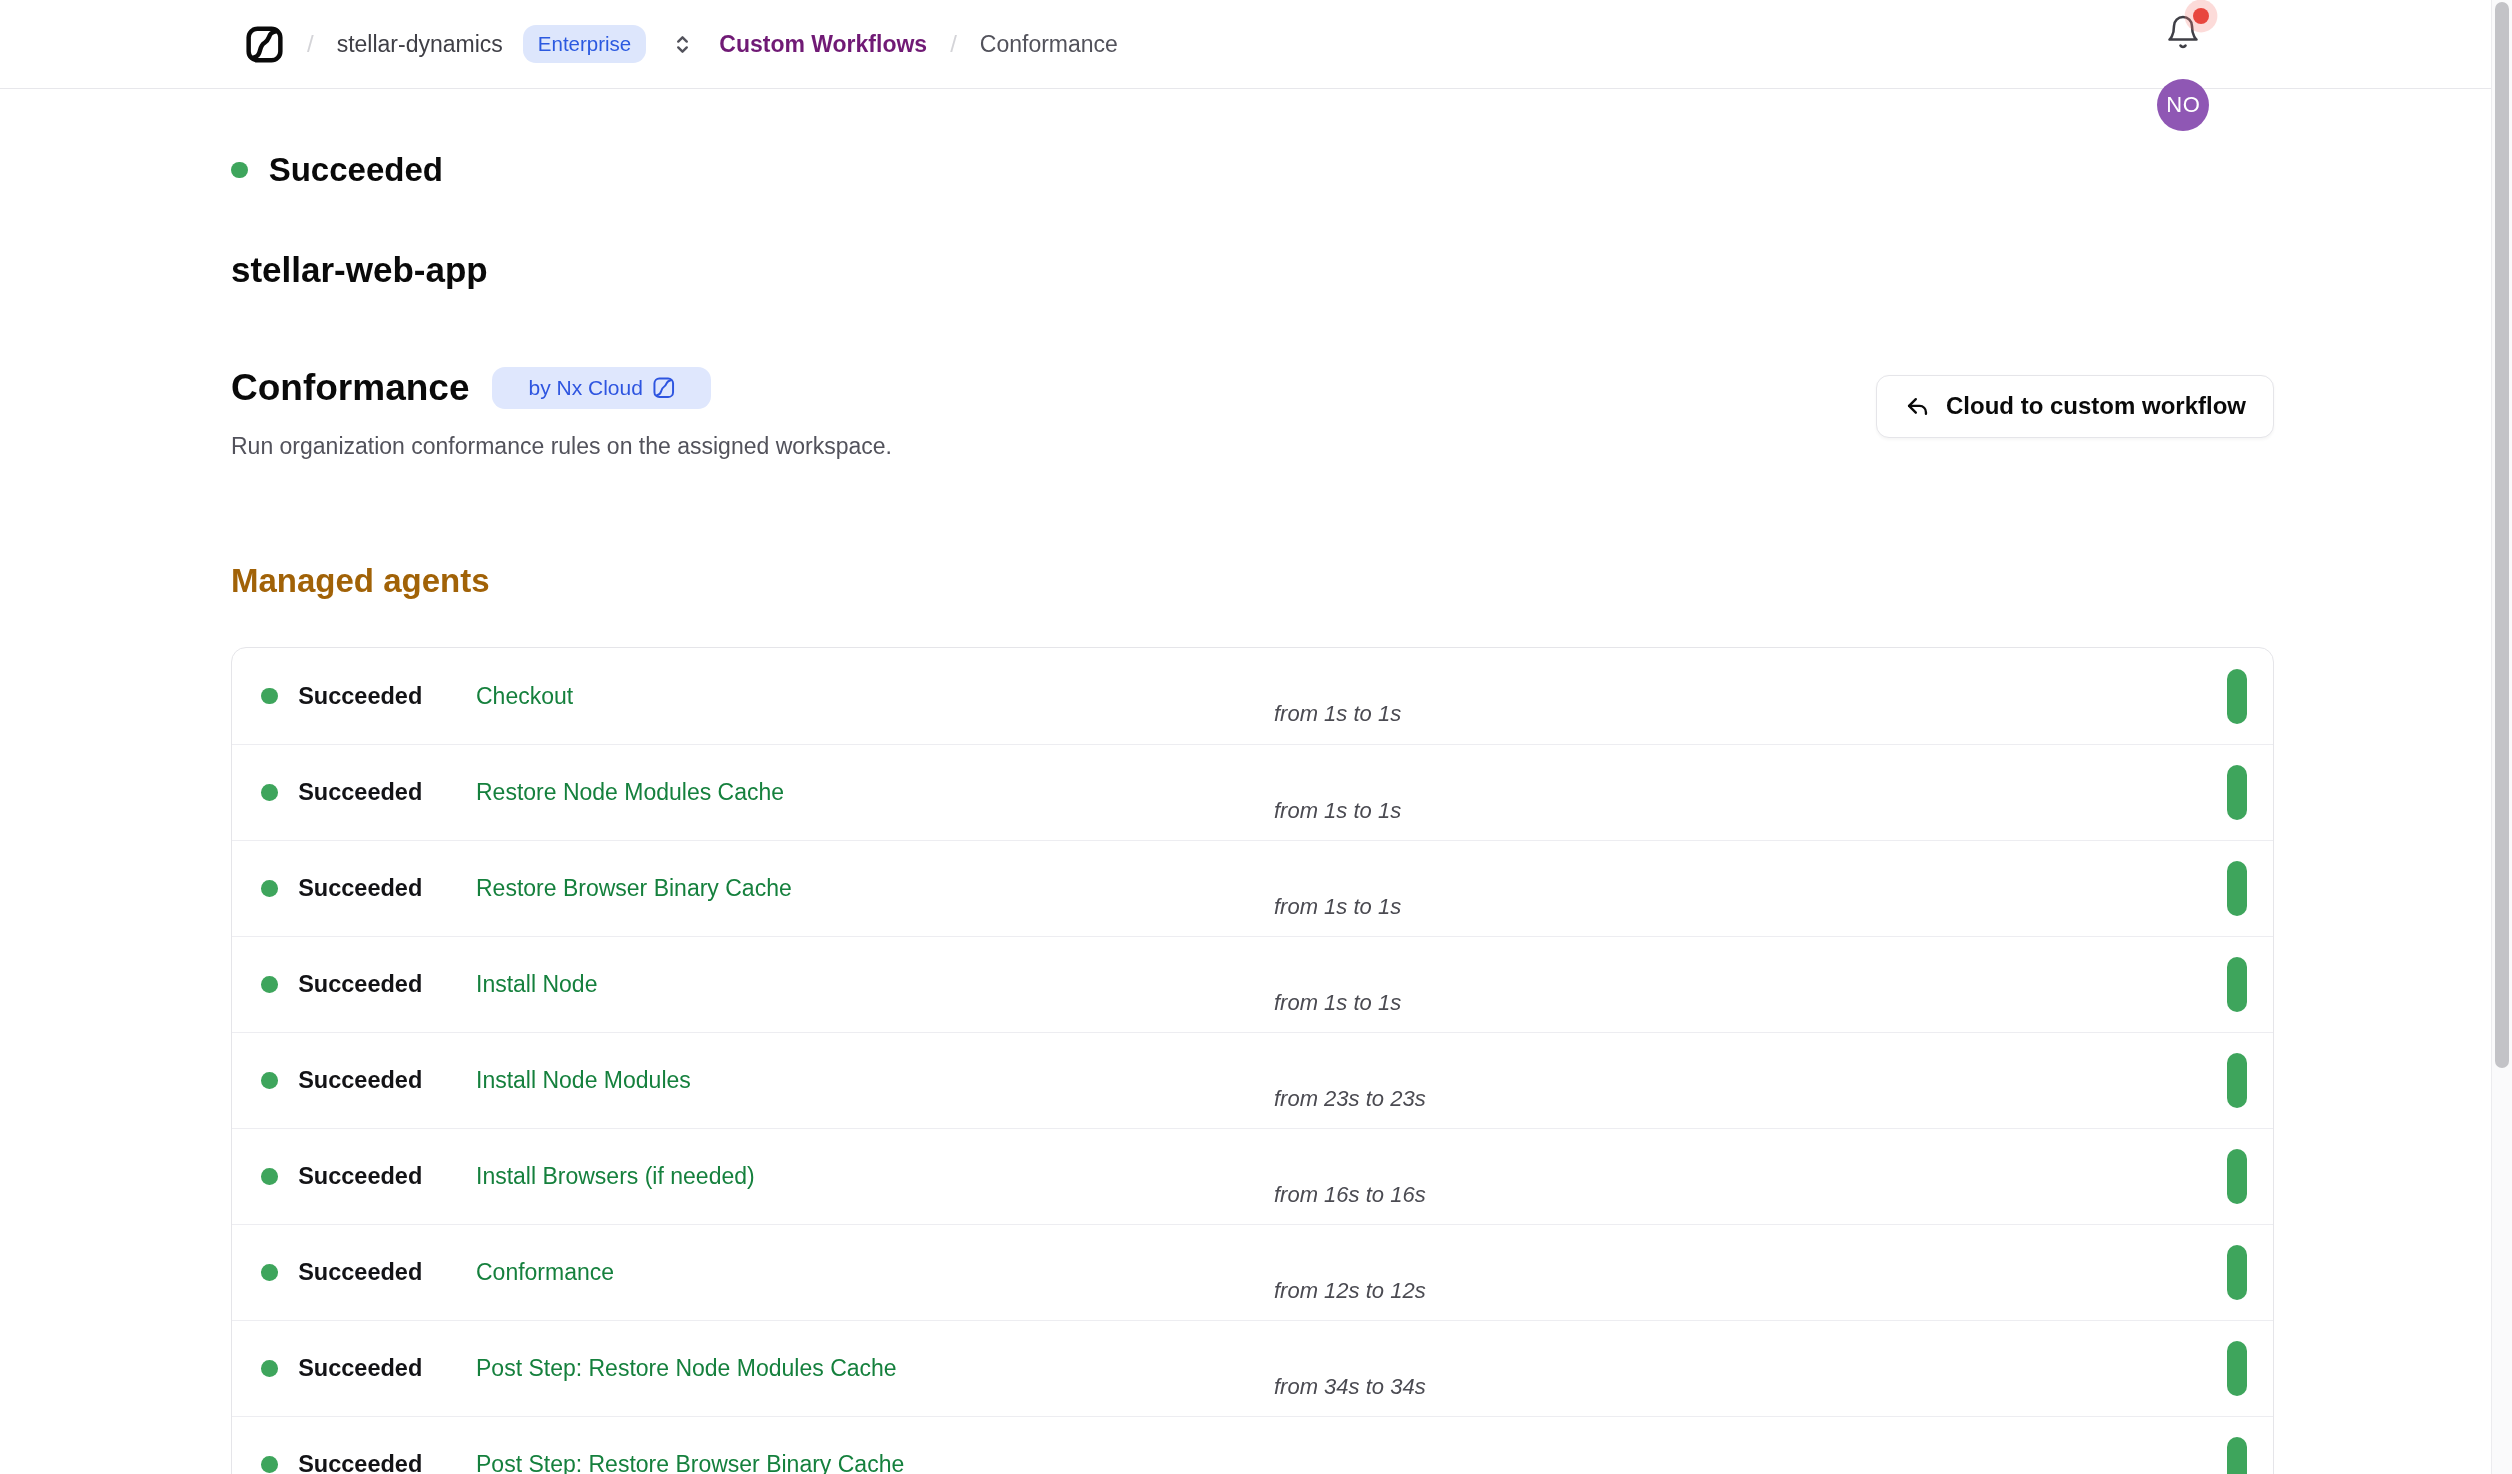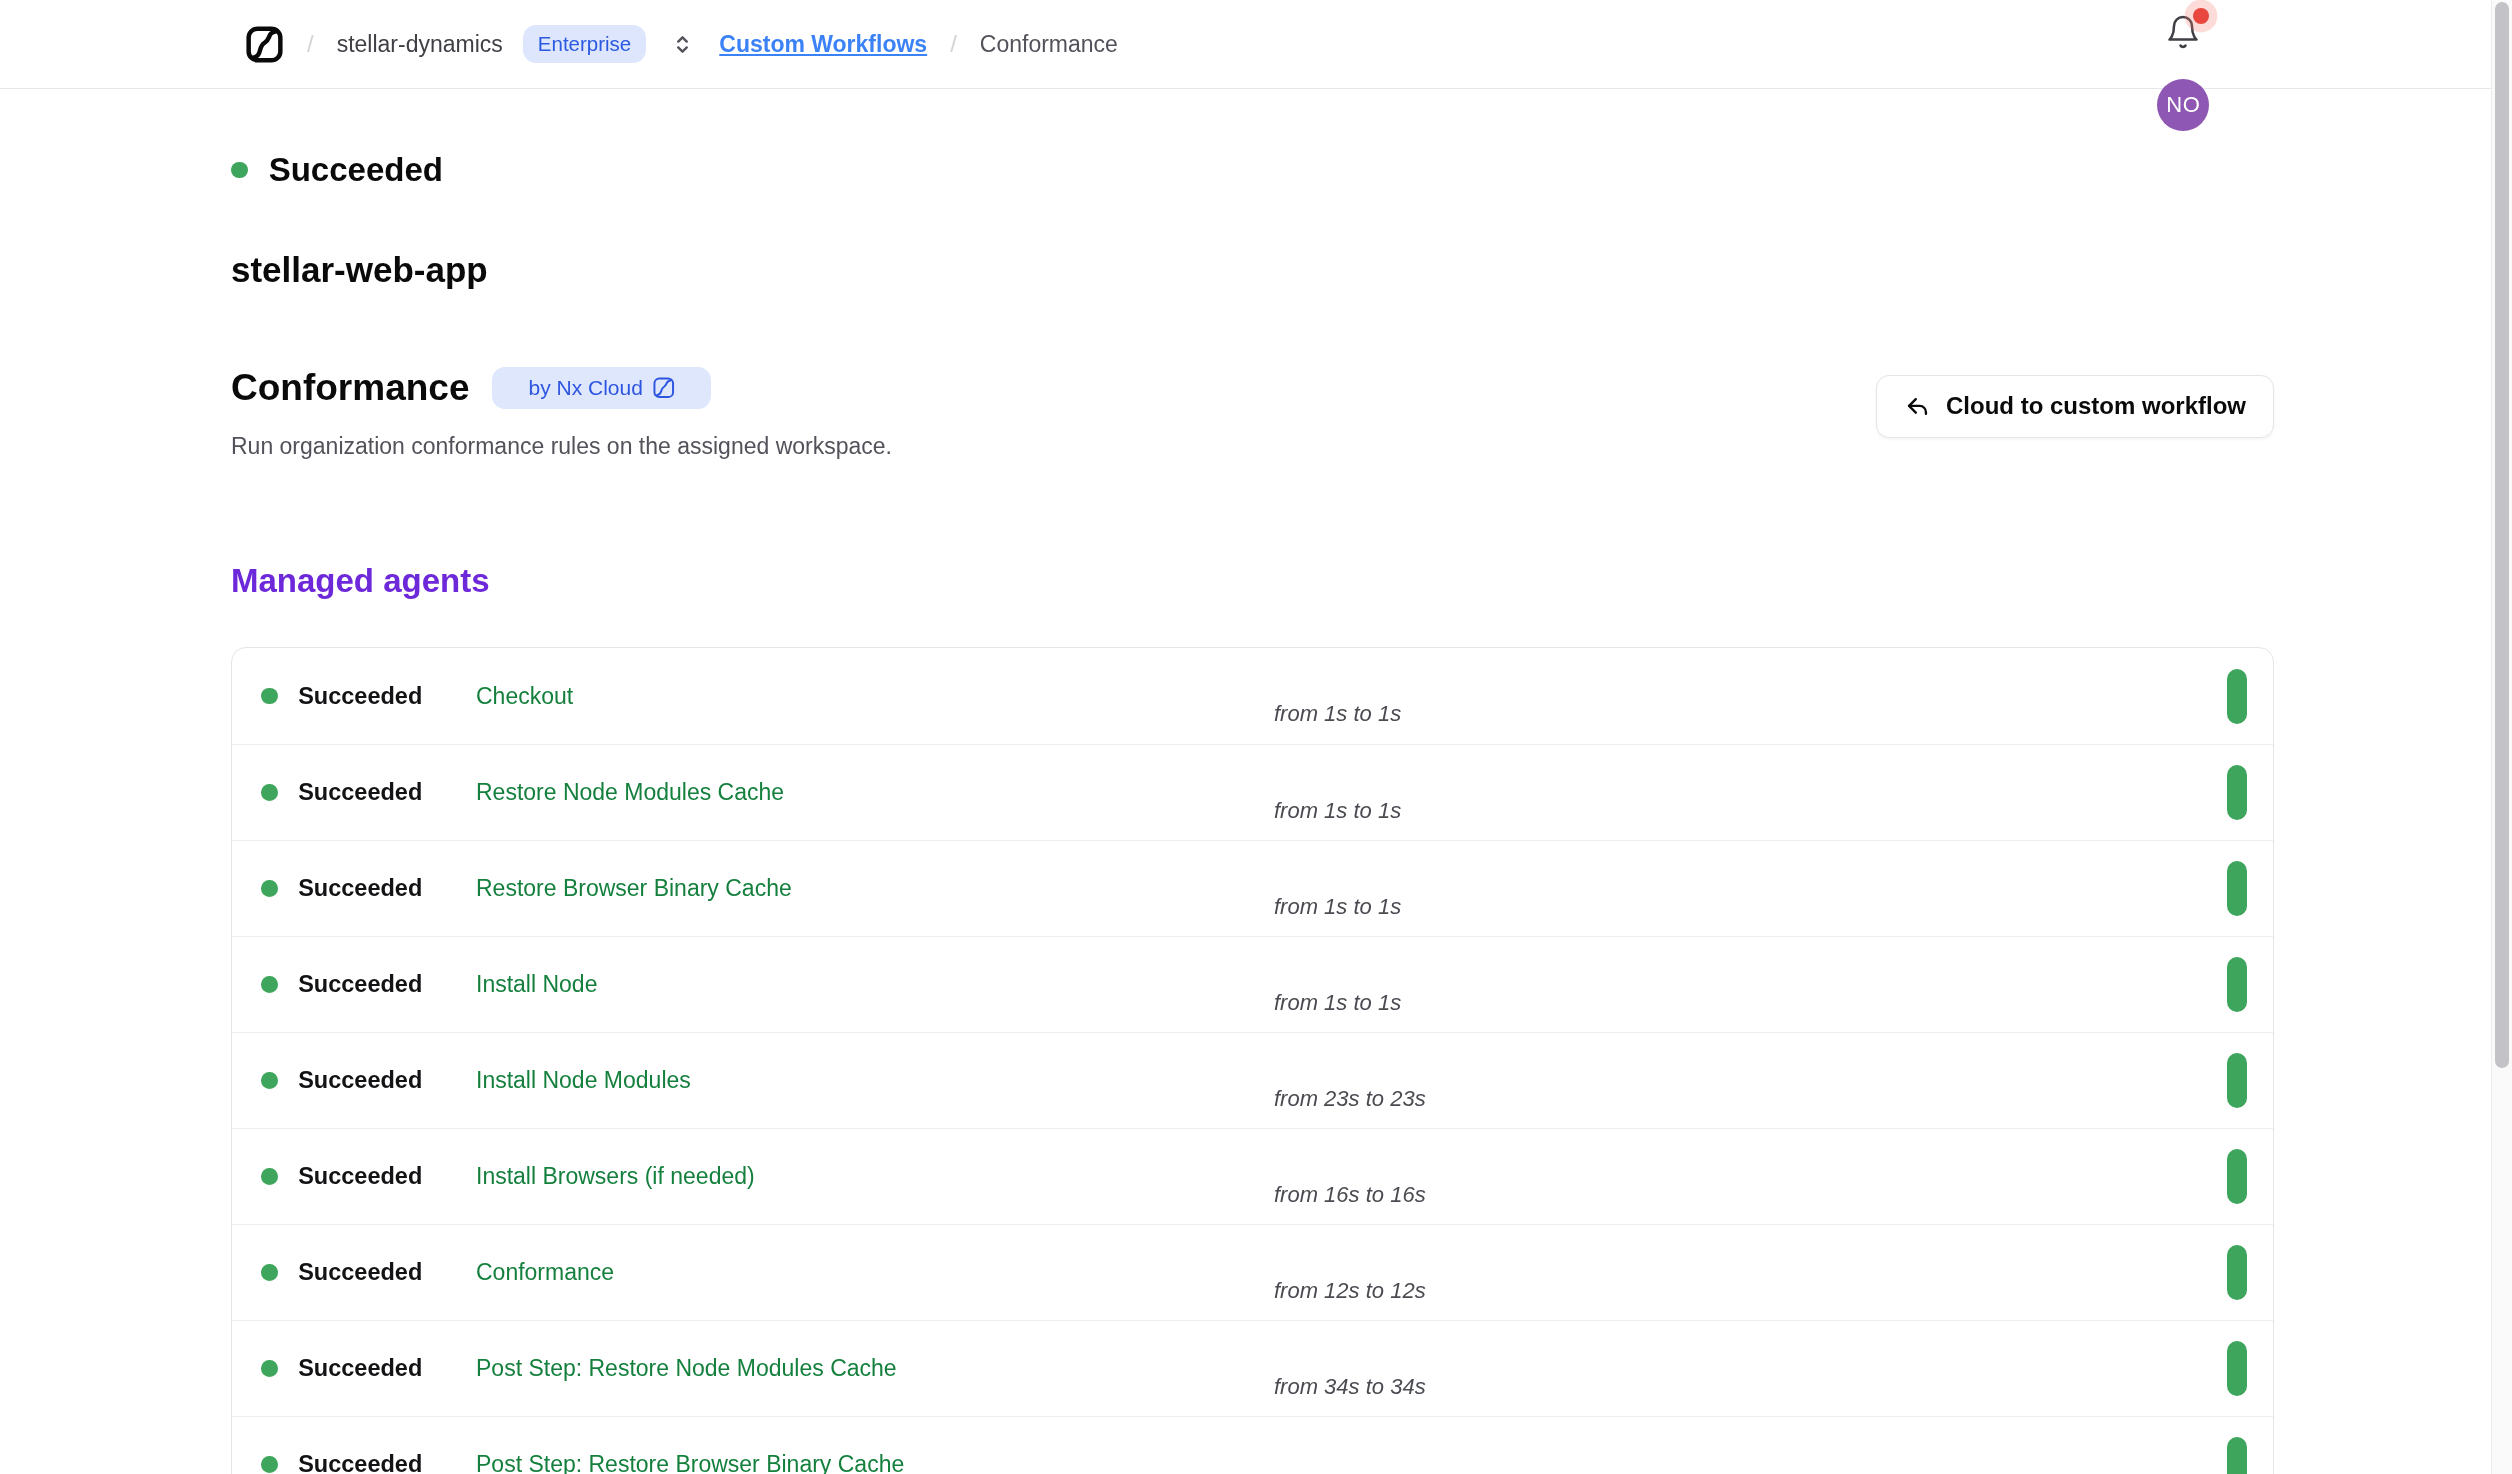--- a/index.html
+++ b/index.html
@@ -9,21 +9,21 @@
   
   .navbar { height:89px; background:#ffffff; border-bottom:1.5px solid #e7e7eb;
             display:flex; align-items:center; justify-content:space-between;
             padding:0 248px 0 245px; }
   .nav-left { display:flex; align-items:center; gap:23px; }
   .nav-right { display:flex; align-items:center; gap:29px;flex-direction:column; }
   .logo { width:39px; height:39px; color:#0a0a0a; cursor:pointer; }
   .logo svg { width:100%; height:100%; }
   .crumb-sep { font-size:24px; color:#d4d4d8; font-weight:300; }
   .crumb { font-size:23px; color:#3f3f46; cursor:pointer; }
-  .crumb.strong { font-weight:700; color:#3b82f6;text-decoration:underline; }
+  .crumb.strong { font-weight:700; color:#701a75; }
   .crumb.muted { color:#52525b; }
   .plan-badge { background:#dde6fc; color:#2b59e0; font-size:20.5px; font-weight:500;
                 padding:6.8px 15px; border-radius:13px; margin-left:-3px; }
   .switcher { width:27px; height:33px; color:#52525b; cursor:pointer; display:flex; align-items:center; }
   .switcher svg { width:27px; height:27px; }
   .docs-link { font-size:23px; color:#3f3f46; cursor:pointer; }
   .bell-wrap { position:relative; width:36px; height:36px; cursor:pointer; }
   .bell-wrap svg { width:36px; height:36px; }
   .red-dot { position:absolute; top:-6px; right:-7.6px; width:16px; height:16px;
              border-radius:50%; background:#e8463e;
@@ -48,21 +48,21 @@
               font-size:21px; font-weight:500; padding:9px 36px; border-radius:13px; cursor:pointer; }
   .nx-badge svg { width:23.5px; height:23.5px; }
   .section-desc { margin-top:24px; font-size:23px; color:#52525b; }
 
   .back-btn { display:flex; align-items:center; gap:15px; background:#ffffff;
               border:1.5px solid #e5e5e9; border-radius:13px; padding:16.7px 27px;
               font-size:24px; font-weight:700; color:#0a0a0a; cursor:pointer;
               box-shadow:0 1.5px 3px rgba(0,0,0,0.04); margin-top:7.6px; }
   .back-btn svg { width:27px; height:27px; }
 
-  .agents-heading { margin-top:102px; font-size:33px; font-weight:700; color:#6d28d9; }
+  .agents-heading { margin-top:102px; font-size:33px; font-weight:700; color:#a16207; }
 
   .agents-card { margin-top:47px; border:1.5px solid #e5e5e9; border-radius:15px;
                  background:#ffffff; overflow:hidden; }
   .agent-row { height:96px; display:flex; align-items:center; padding:0 26px 0 29px; cursor:pointer; }
   .agent-row + .agent-row { border-top:1.5px solid #ededf1; }
   .row-status { display:flex; align-items:center; gap:20.5px; width:215px; flex:0 0 auto; }
   .row-status-label { font-size:23.5px; font-weight:600; color:#131316; }
   .row-step { width:798px; flex:0 0 auto; font-family:Liberation Sans, sans-serif;
               font-size:23px; color:#15803d; }
   .row-time { flex:1 1 auto; font-size:22px; font-style:italic; color:#4b4b52;margin-top:36px; }

